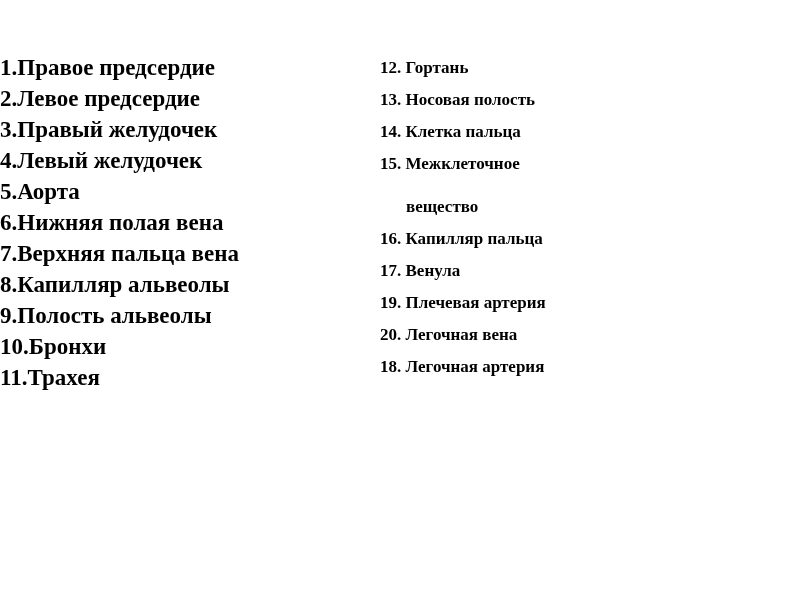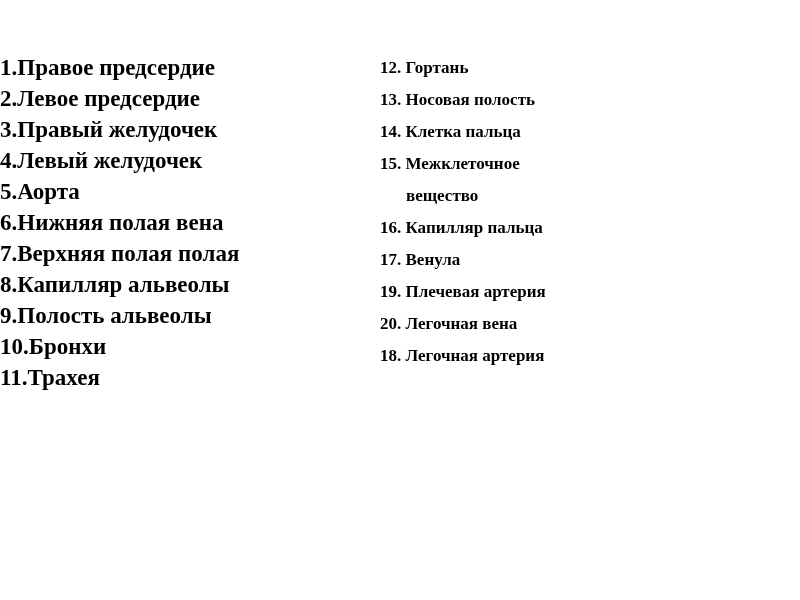--- a/index.html
+++ b/index.html
@@ -52,20 +52,21 @@
     line-height: 32px;
   }
   .item .num {
     display: inline;
   }
   .item .txt {
     display: inline;
   }
   .item.cont {
     padding-left: 26px;
+    margin-top: 11px;
   }
 </style>
 </head>
 <body>
 
 <div class="page">
   <div class="columns">
 
     <div class="column column-left">
       <div class="item">
@@ -80,21 +81,21 @@
       <div class="item">
         <span class="num">4.</span><span class="txt">Левый желудочек</span>
       </div>
       <div class="item">
         <span class="num">5.</span><span class="txt">Аорта</span>
       </div>
       <div class="item">
         <span class="num">6.</span><span class="txt">Нижняя полая вена</span>
       </div>
       <div class="item">
-        <span class="num">7.</span><span class="txt">Верхняя полая полая</span>
+        <span class="num">7.</span><span class="txt">Верхняя пальца вена</span>
       </div>
       <div class="item">
         <span class="num">8.</span><span class="txt">Капилляр альвеолы</span>
       </div>
       <div class="item">
         <span class="num">9.</span><span class="txt">Полость альвеолы</span>
       </div>
       <div class="item">
         <span class="num">10.</span><span class="txt">Бронхи</span>
       </div>

